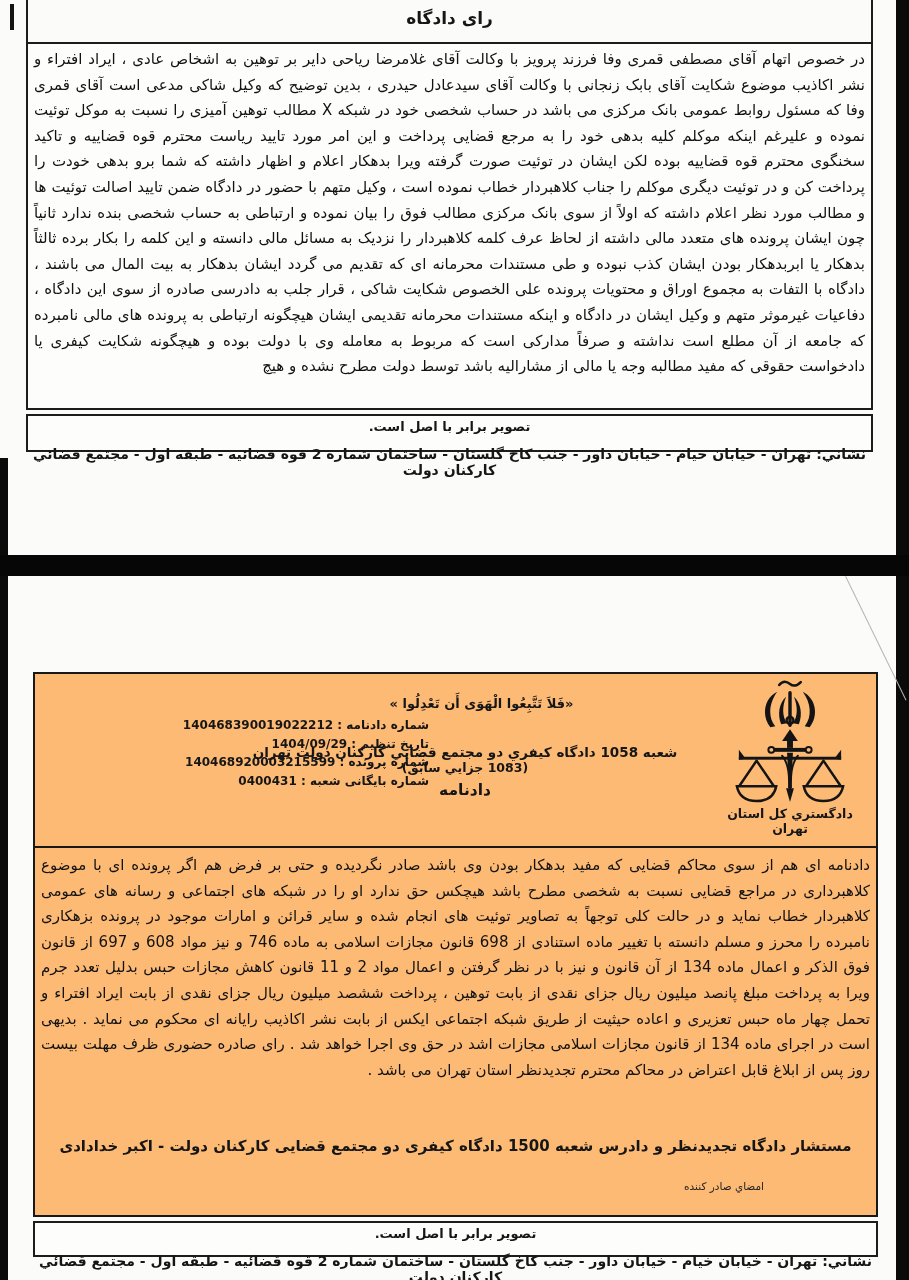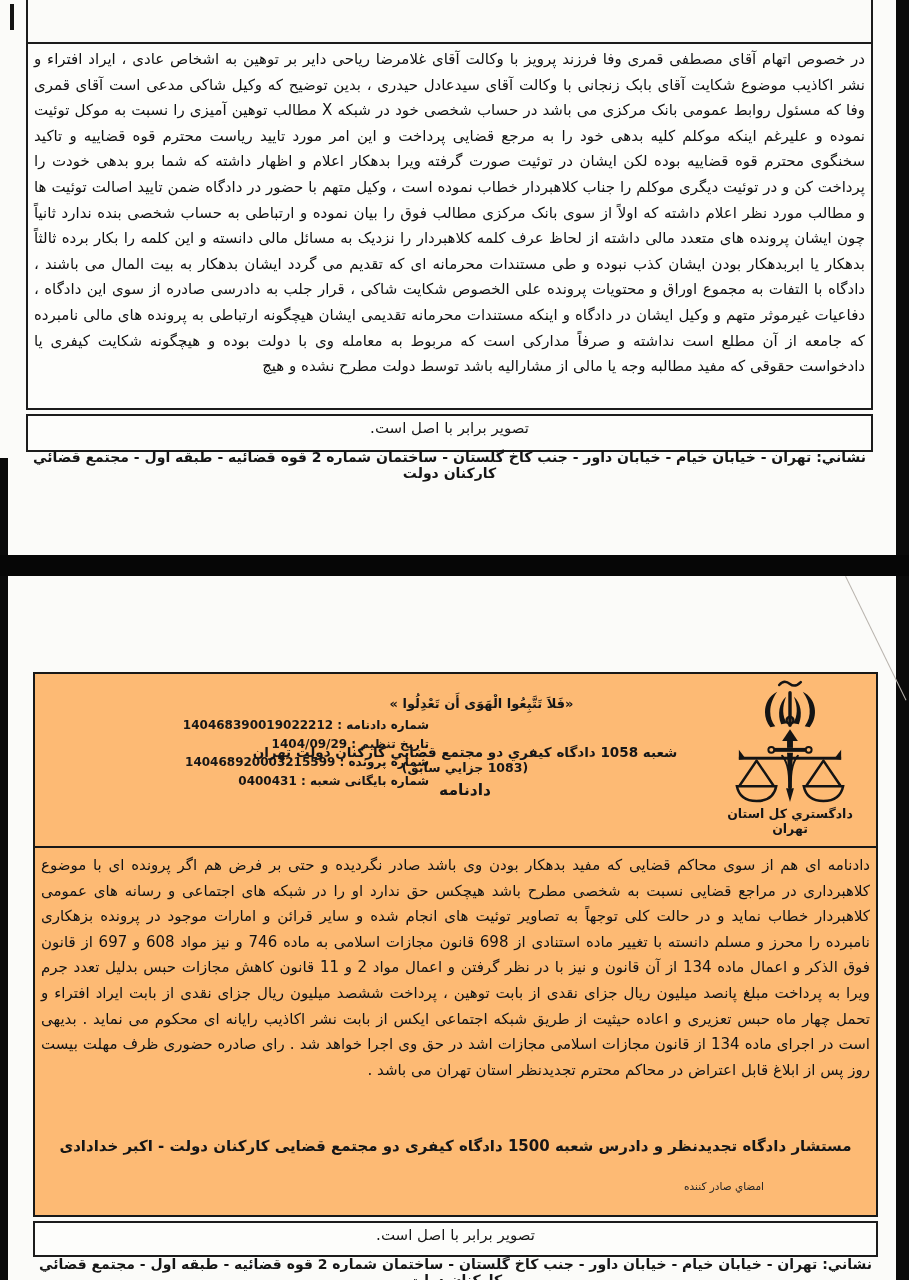--- a/index.html
+++ b/index.html
@@ -21,21 +21,21 @@
   .d1-stub.l{left:26px;} .d1-stub.r{left:871px;}
   .d1-title{left:26px;top:8px;width:847px;text-align:center;font-weight:bold;
     font-size:17px;letter-spacing:.5px;}
   .d1-body-box{left:26px;top:42px;width:847px;height:368px;border:2px solid #1c1c1c;
     box-sizing:border-box;padding:3px 6px;background:#fdfdfb;}
   .doc-paragraph{direction:rtl;text-align:justify;font-size:15px;line-height:25.6px;
     color:#121212;margin:0;}
   .footer-box{border:2px solid #1c1c1c;box-sizing:border-box;background:#fdfdfb;
     text-align:center;direction:rtl;padding-top:3px;}
   .d1-footer{left:26px;top:414px;width:847px;height:38px;}
-  .footer-line1{font-size:15px;font-weight:normal;}
+  .footer-line1{font-size:13px;font-weight:bold;}
   .footer-line2{font-size:14px;font-weight:bold;margin-top:12px;}
   
   .d2-box{left:33px;top:672px;width:845px;height:545px;border:2px solid #181818;
     box-sizing:border-box;background:#fdba74;}
   .d2-header{position:relative;height:172px;border-bottom:2px solid #181818;}
   .d2-verse{position:absolute;top:22px;left:0;right:0;text-align:center;
     transform:translateX(26px);font-size:13px;font-weight:bold;direction:rtl;}
   .d2-case-fields{position:absolute;top:42px;left:26px;width:368px;direction:rtl;
     font-size:12px;font-weight:bold;line-height:18.5px;text-align:right;}
   .d2-center{position:absolute;top:70px;left:120px;width:620px;text-align:center;direction:rtl;}
@@ -59,20 +59,21 @@
 
   <div class="abs edge-right"></div>
   <div class="abs edge-left"></div>
   <div class="abs tick-top-left"></div>
   <div class="abs band-mid"></div>
   <div class="abs scratch"></div>
 
   <div class="abs d1-stub l"></div>
   <div class="abs d1-stub r"></div>
 
+  <div class="abs d1-title">رای دادگاه</div>
 
   <div class="abs d1-body-box">
     <p class="doc-paragraph">در خصوص اتهام آقای مصطفی قمری وفا فرزند پرویز با وکالت آقای غلامرضا ریاحی دایر بر توهین به اشخاص عادی ، ایراد افتراء و نشر اکاذیب موضوع شکایت آقای بابک زنجانی با وکالت آقای سیدعادل حیدری ، بدین توضیح که وکیل شاکی مدعی است آقای قمری وفا که مسئول روابط عمومی بانک مرکزی می باشد در حساب شخصی خود در شبکه X مطالب توهین آمیزی را نسبت به موکل توئیت نموده و علیرغم اینکه موکلم کلیه بدهی خود را به مرجع قضایی پرداخت و این امر مورد تایید ریاست محترم قوه قضاییه و تاکید سخنگوی محترم قوه قضاییه بوده لکن ایشان در توئیت صورت گرفته ویرا بدهکار اعلام و اظهار داشته که شما برو بدهی خودت را پرداخت کن و در توئیت دیگری موکلم را جناب کلاهبردار خطاب نموده است ، وکیل متهم با حضور در دادگاه ضمن تایید اصالت توئیت ها و مطالب مورد نظر اعلام داشته که اولاً از سوی بانک مرکزی مطالب فوق را بیان نموده و ارتباطی به حساب شخصی بنده ندارد ثانیاً چون ایشان پرونده های متعدد مالی داشته از لحاظ عرف کلمه کلاهبردار را نزدیک به مسائل مالی دانسته و این کلمه را بکار برده ثالثاً بدهکار یا ابربدهکار بودن ایشان کذب نبوده و طی مستندات محرمانه ای که تقدیم می گردد ایشان بدهکار به بیت المال می باشند ، دادگاه با التفات به مجموع اوراق و محتویات پرونده علی الخصوص شکایت شاکی ، قرار جلب به دادرسی صادره از سوی این دادگاه ، دفاعیات غیرموثر متهم و وکیل ایشان در دادگاه و اینکه مستندات محرمانه تقدیمی ایشان هیچگونه ارتباطی به پرونده های مالی نامبرده که جامعه از آن مطلع است نداشته و صرفاً مدارکی است که مربوط به معامله وی با دولت بوده و هیچگونه شکایت کیفری یا دادخواست حقوقی که مفید مطالبه وجه یا مالی از مشارالیه باشد توسط دولت مطرح نشده و هیچ</p>
   </div>
 
   <div class="abs footer-box d1-footer">
     <div class="footer-line1">تصویر برابر با اصل است.</div>
     <div class="footer-line2">نشاني:  تهران - خیابان خیام - خیابان داور - جنب کاخ گلستان - ساختمان شماره 2 قوه قضائیه - طبقه اول - مجتمع قضائي کارکنان دولت</div>
   </div>
 

